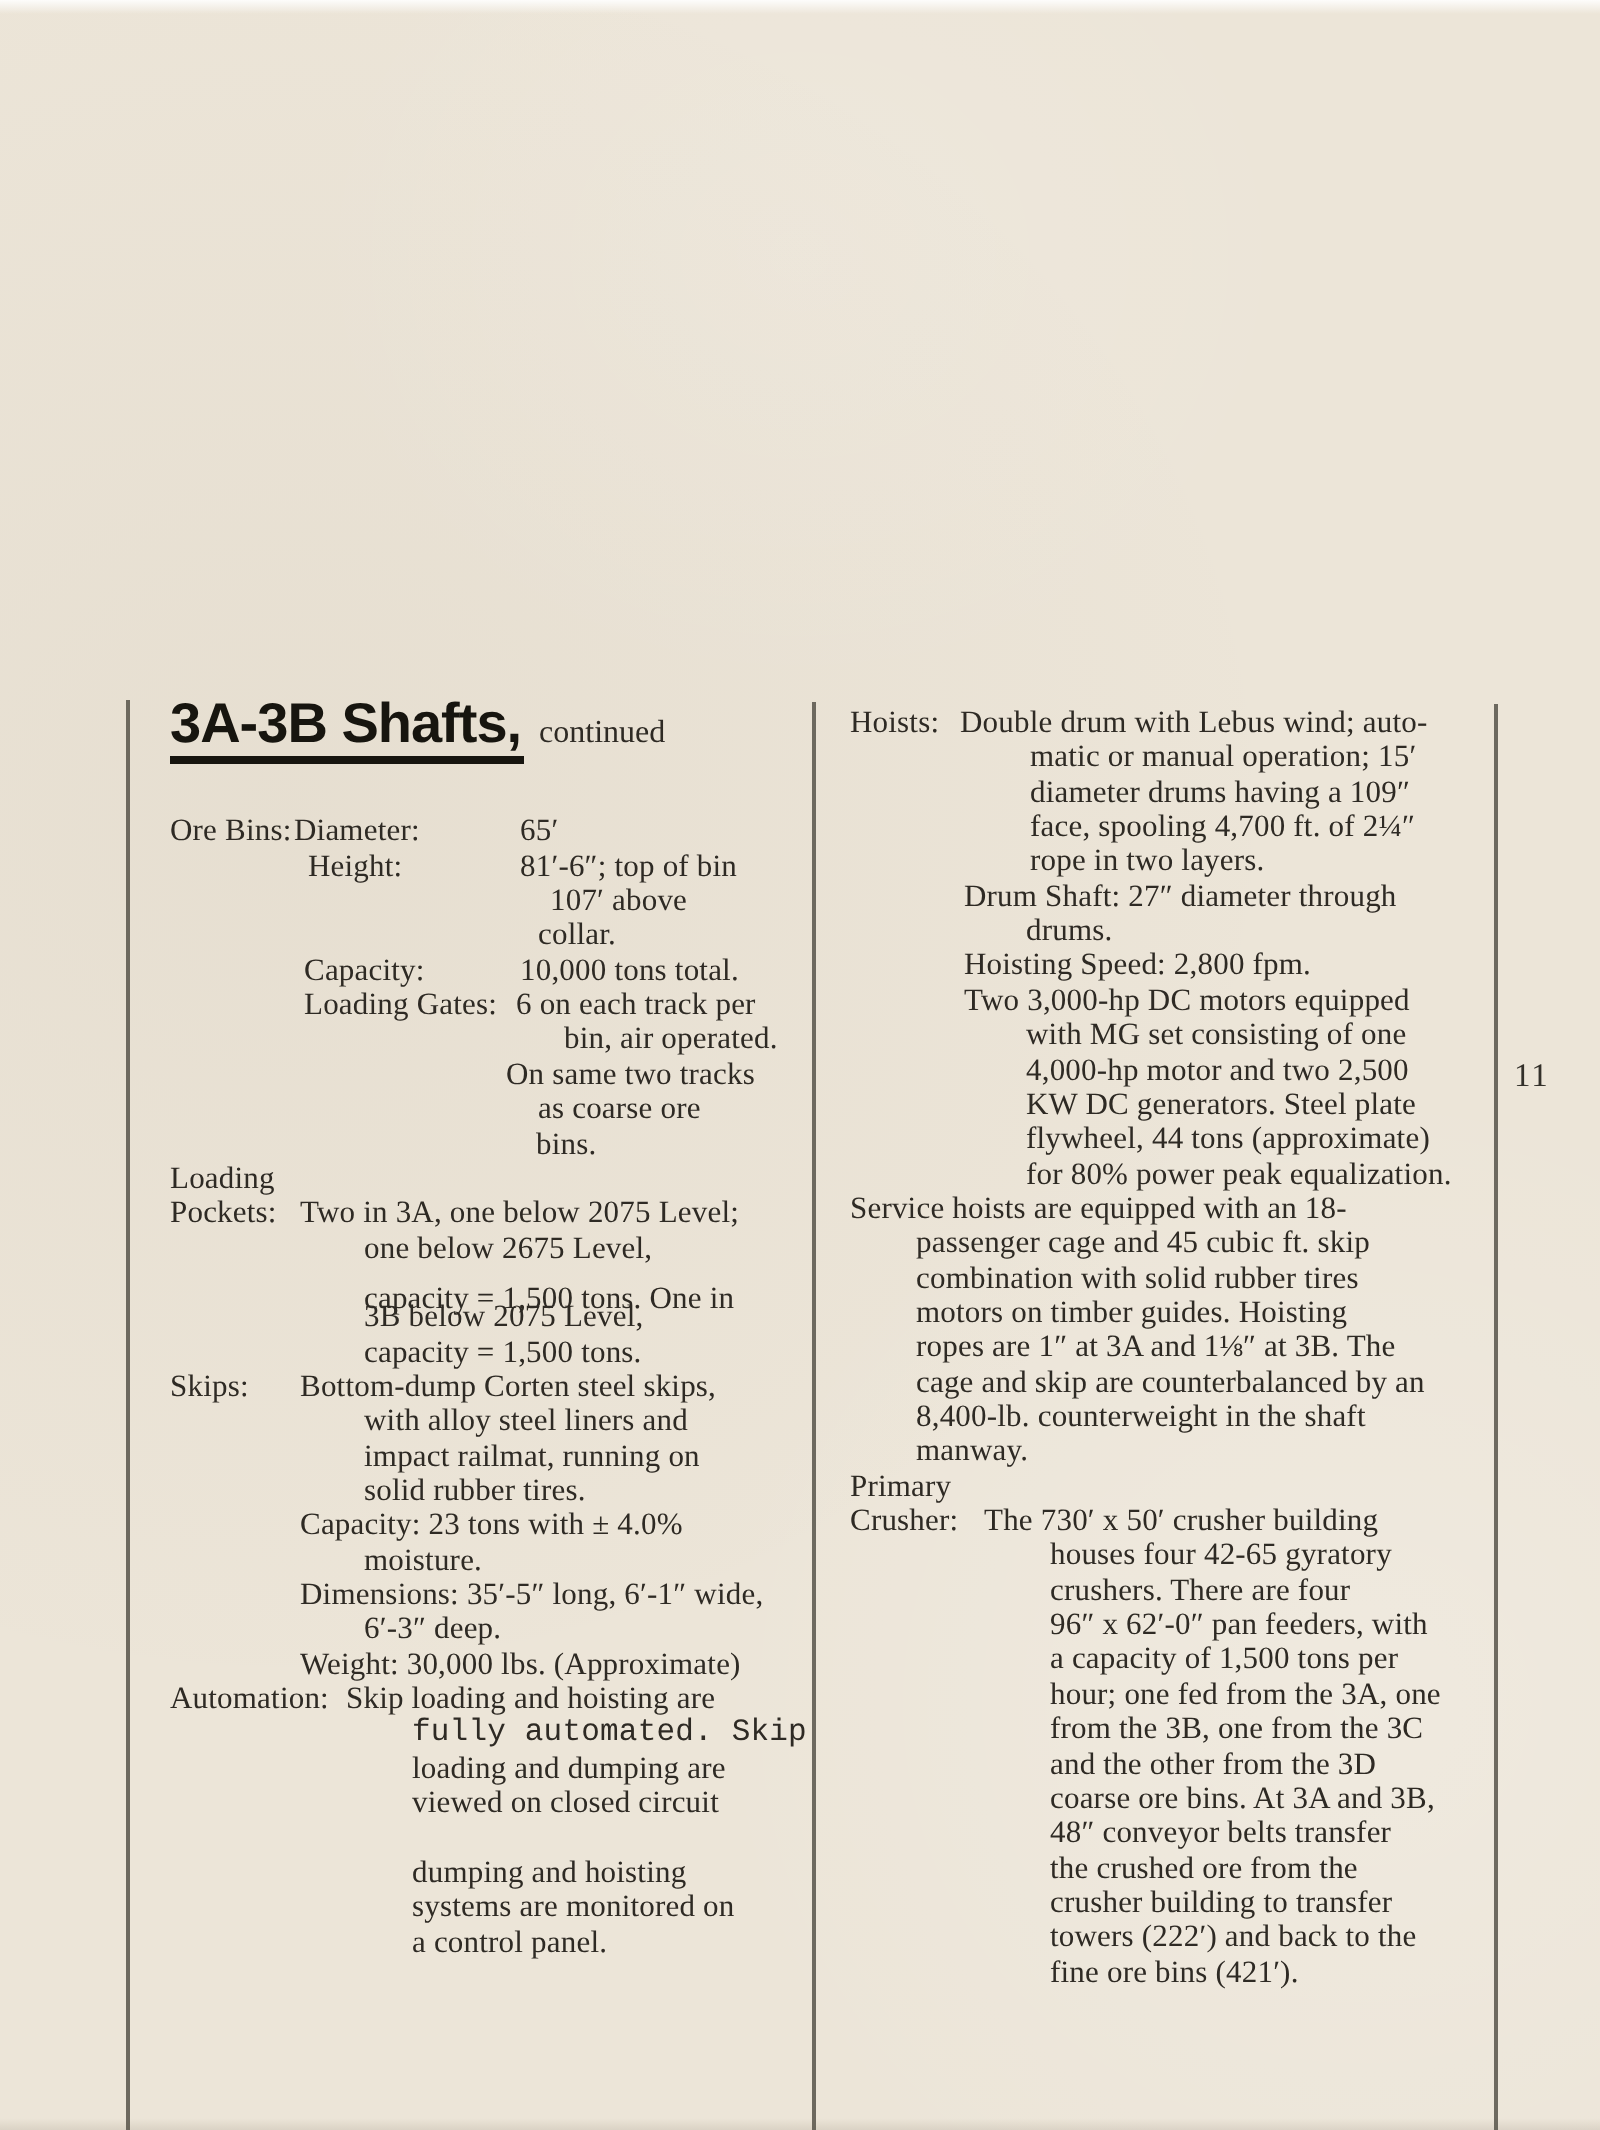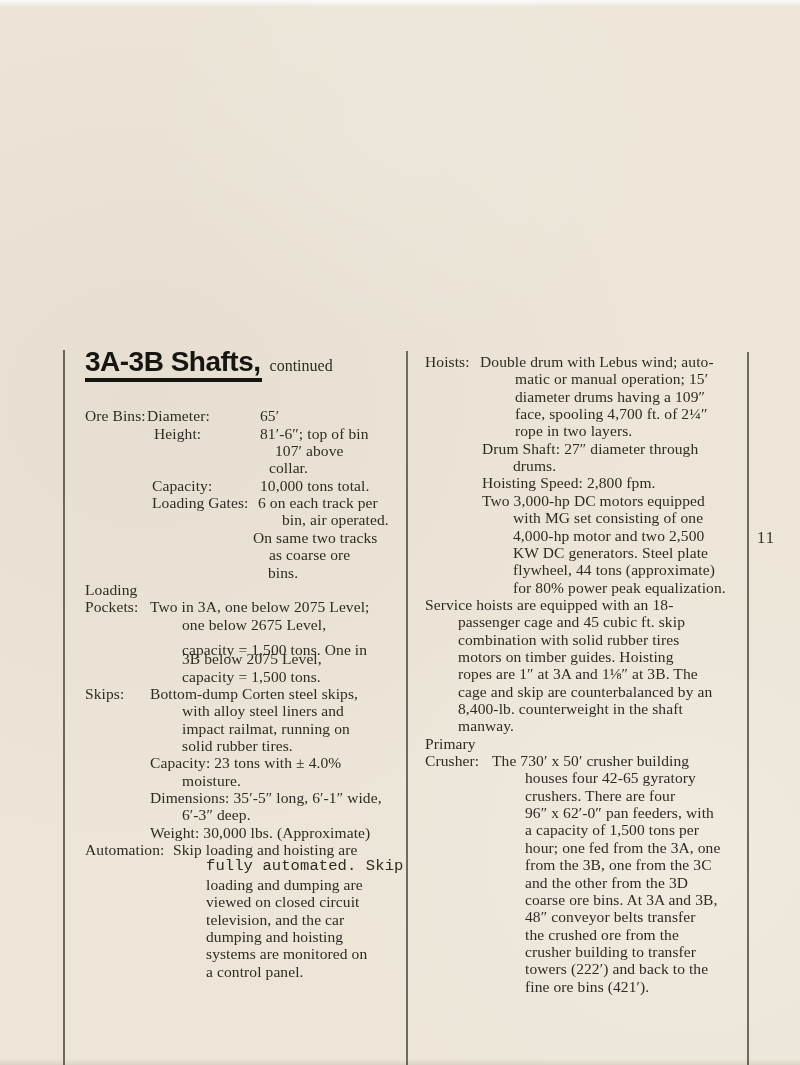--- a/index.html
+++ b/index.html
@@ -118,21 +118,20 @@
     <div class="tline" style="top: 347px;"><span class="tseg" style="left: 97px;">solid rubber tires.</span></div>
     <div class="tline" style="top: 364.35px;"><span class="tseg" style="left: 65px;">Capacity: 23 tons with ± 4.0%</span></div>
     <div class="tline" style="top: 381.7px;"><span class="tseg" style="left: 97px;">moisture.</span></div>
     <div class="tline" style="top: 399.05px;"><span class="tseg" style="left: 65px;">Dimensions: 35′-5″ long, 6′-1″ wide,</span></div>
     <div class="tline" style="top: 416.4px;"><span class="tseg" style="left: 97px;">6′-3″ deep.</span></div>
     <div class="tline" style="top: 433.75px;"><span class="tseg" style="left: 65px;">Weight: 30,000 lbs. (Approximate)</span></div>
     <div class="tline" style="top: 451.1px;"><span class="tseg" style="left: 0px;">Automation:</span><span class="tseg" style="left: 88px;">Skip loading and hoisting are</span></div>
     <div class="tline" style="top: 468.45px; font-family: Liberation Mono, monospace;"><span class="tseg" style="left: 121px;">fully automated. Skip</span></div>
     <div class="tline" style="top: 485.8px;"><span class="tseg" style="left: 121px;">loading and dumping are</span></div>
     <div class="tline" style="top: 503.15px;"><span class="tseg" style="left: 121px;">viewed on closed circuit</span></div>
-    <div class="tline" style="top: 520.5px;"><span class="tseg" style="left: 121px;">television, and the car</span></div>
     <div class="tline" style="top: 537.85px;"><span class="tseg" style="left: 121px;">dumping and hoisting</span></div>
     <div class="tline" style="top: 555.2px;"><span class="tseg" style="left: 121px;">systems are monitored on</span></div>
     <div class="tline" style="top: 572.55px;"><span class="tseg" style="left: 121px;">a control panel.</span></div>
   </div>
 <div class="column col-right">
     <div class="tline" style="top: 0px;"><span class="tseg" style="left: 0px;">Hoists:</span><span class="tseg" style="left: 55px;">Double drum with Lebus wind; auto-</span></div>
     <div class="tline" style="top: 17.35px;"><span class="tseg" style="left: 90px;">matic or manual operation; 15′</span></div>
     <div class="tline" style="top: 34.7px;"><span class="tseg" style="left: 90px;">diameter drums having a 109″</span></div>
     <div class="tline" style="top: 52.05px;"><span class="tseg" style="left: 90px;">face, spooling 4,700 ft. of 2¼″</span></div>
     <div class="tline" style="top: 69.4px;"><span class="tseg" style="left: 90px;">rope in two layers.</span></div>

